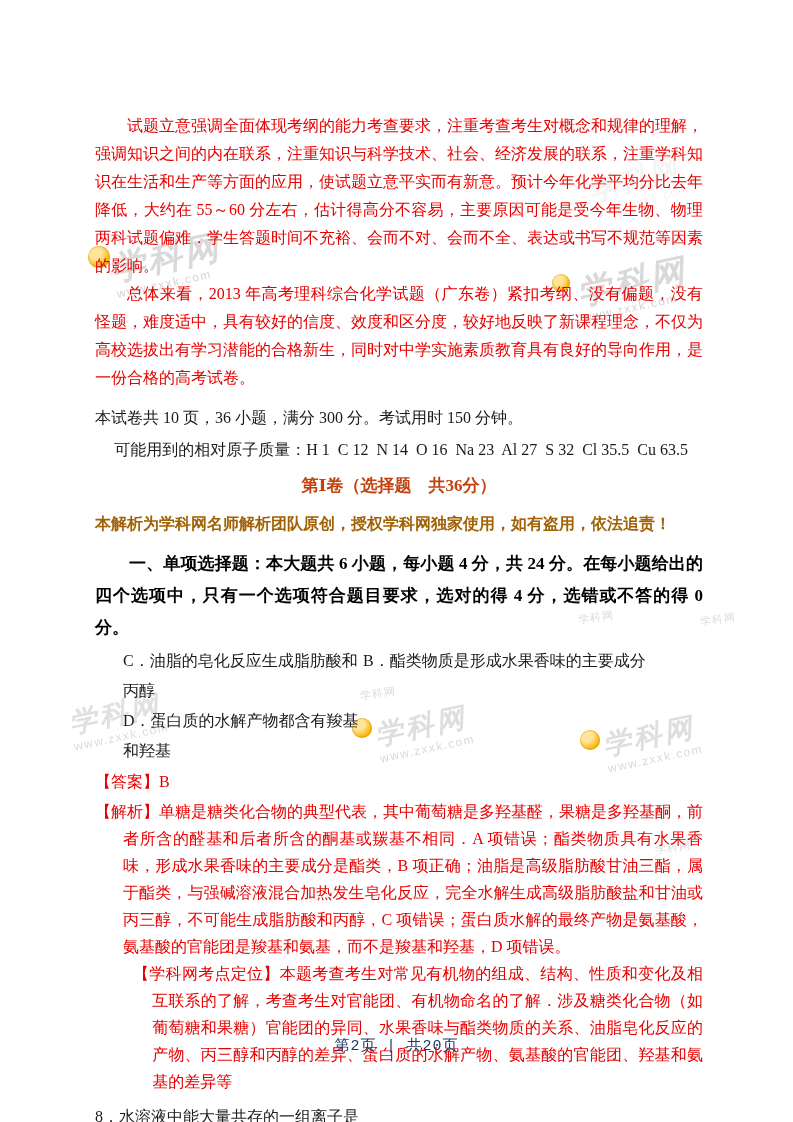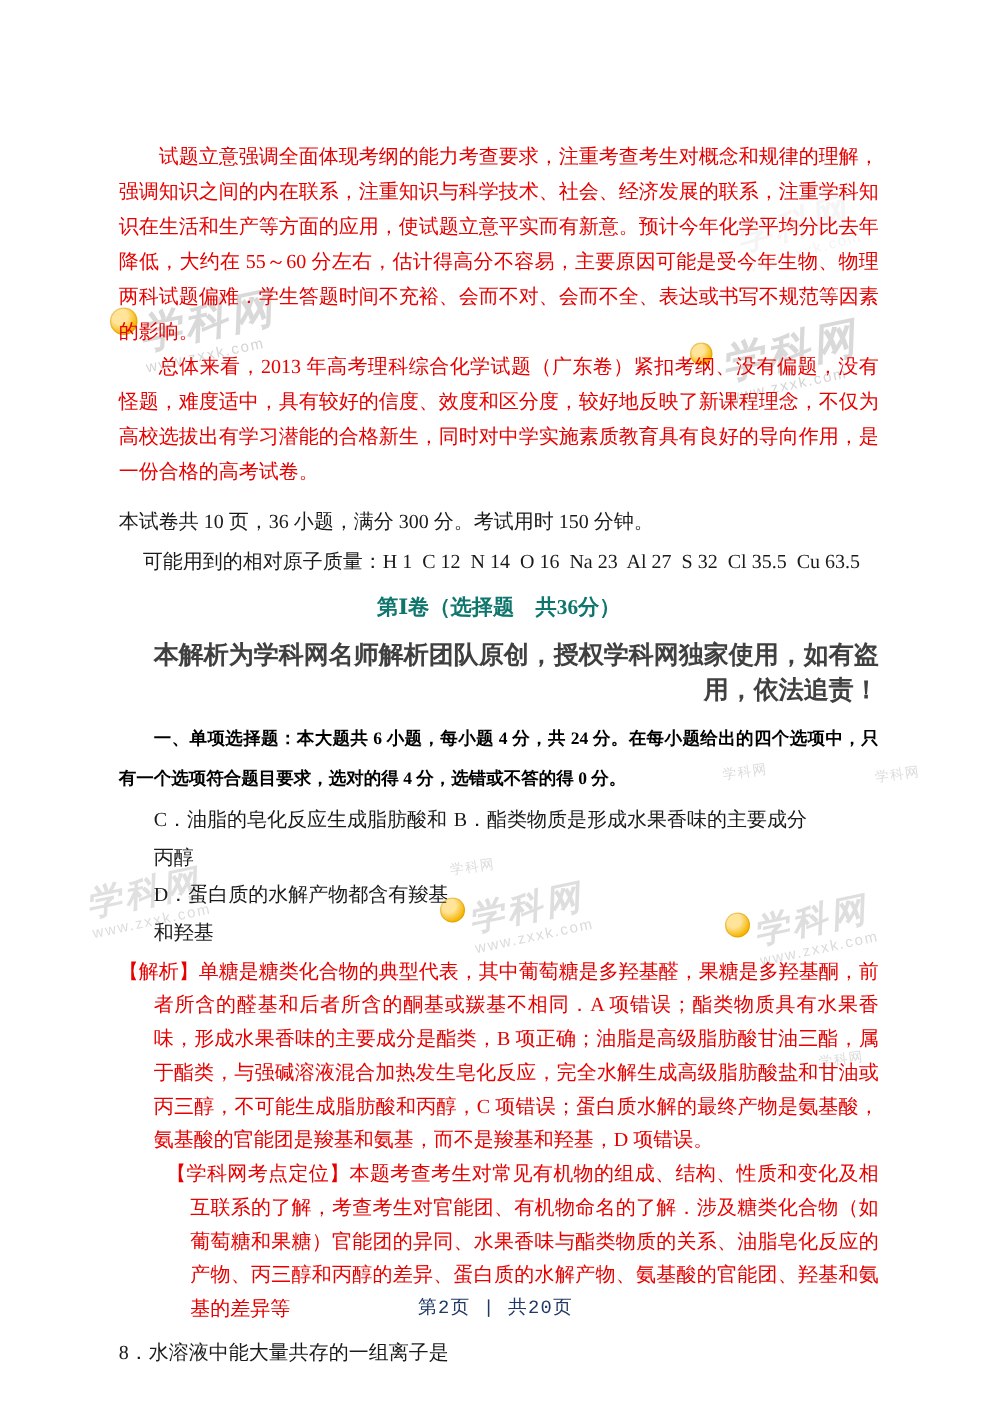--- a/index.html
+++ b/index.html
@@ -32,27 +32,27 @@
     font-size:11px;color:#bfbfbf;opacity:.55;transform:rotate(-8deg);letter-spacing:1px;
   }
   
   .content{position:absolute;left:95px;width:608px;top:112px;z-index:2;}
   .para{font-size:16px;line-height:28px;margin:0;text-align:justify;}
   .red{color:#e60000;}
   .ti{text-indent:2em;}
   .exam-info{margin-top:12px;}
   .atomic{margin-top:4px;padding-left:1.2em;white-space:pre-wrap;}
   .section-title{
-    margin-top:8px;text-align:center;font-weight:bold;font-size:17px;color:#0f766e;
+    margin-top:8px;text-align:center;font-weight:bold;font-size:17px;color:#c2410c;
   }
   .copyright{
-    margin-top:10px;text-align:right;font-weight:bold;font-size:20px;color:#404040;
+    margin-top:10px;text-align:left;font-weight:bold;font-size:16px;color:#a16207;
   }
   .instructions{
-    margin-top:10px;font-weight:bold;font-size:14px;line-height:32px;color:#000;
+    margin-top:10px;font-weight:bold;font-size:17px;line-height:32px;color:#000;
     text-indent:2em;text-align:justify;
   }
   .stem{margin-top:8px;line-height:28px;}
   .opts{display:grid;padding-left:28px;margin-top:2px;}
   .opts .opt{font-size:16px;line-height:30px;}
   .opts-q7{grid-template-columns:240px auto;}
   .answer{margin-top:2px;line-height:28px;}
   .analysis{margin-top:2px;line-height:27px;padding-left:1.75em;text-indent:-1.75em;}
   .focus{line-height:27px;padding-left:1.2em;text-indent:-1.2em;margin-left:38px;}
   .q8-block{margin-top:6px;}
@@ -118,20 +118,21 @@
   <p class="para copyright">本解析为学科网名师解析团队原创，授权学科网独家使用，如有盗用，依法追责！</p>
 
   <p class="para instructions">一、单项选择题：本大题共 6 小题，每小题 4 分，共 24 分。在每小题给出的四个选项中，只有一个选项符合题目要求，选对的得 4 分，选错或不答的得 0 分。</p>
 
   <div>
     <div class="opts opts-q7">
       <span class="opt">C．油脂的皂化反应生成脂肪酸和丙醇</span>
       <span class="opt">B．酯类物质是形成水果香味的主要成分</span>
       <span class="opt">D．蛋白质的水解产物都含有羧基和羟基</span>
     </div>
+    <p class="para red answer">【答案】B</p>
     <p class="para red analysis">【解析】单糖是糖类化合物的典型代表，其中葡萄糖是多羟基醛，果糖是多羟基酮，前者所含的醛基和后者所含的酮基或羰基不相同．A 项错误；酯类物质具有水果香味，形成水果香味的主要成分是酯类，B 项正确；油脂是高级脂肪酸甘油三酯，属于酯类，与强碱溶液混合加热发生皂化反应，完全水解生成高级脂肪酸盐和甘油或丙三醇，不可能生成脂肪酸和丙醇，C 项错误；蛋白质水解的最终产物是氨基酸，氨基酸的官能团是羧基和氨基，而不是羧基和羟基，D 项错误。</p>
     <p class="para red focus">【学科网考点定位】本题考查考生对常见有机物的组成、结构、性质和变化及相互联系的了解，考查考生对官能团、有机物命名的了解．涉及糖类化合物（如葡萄糖和果糖）官能团的异同、水果香味与酯类物质的关系、油脂皂化反应的产物、丙三醇和丙醇的差异、蛋白质的水解产物、氨基酸的官能团、羟基和氨基的差异等</p>
   </div>
 
   <div class="q8-block">
     <p class="para stem">8．水溶液中能大量共存的一组离子是</p>
 
   </div>
 
 </div>

